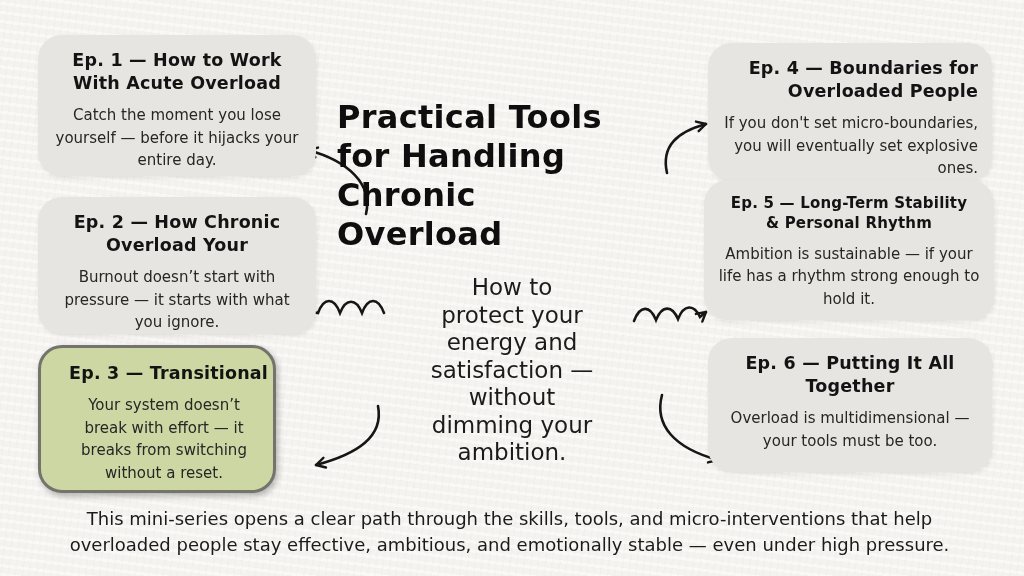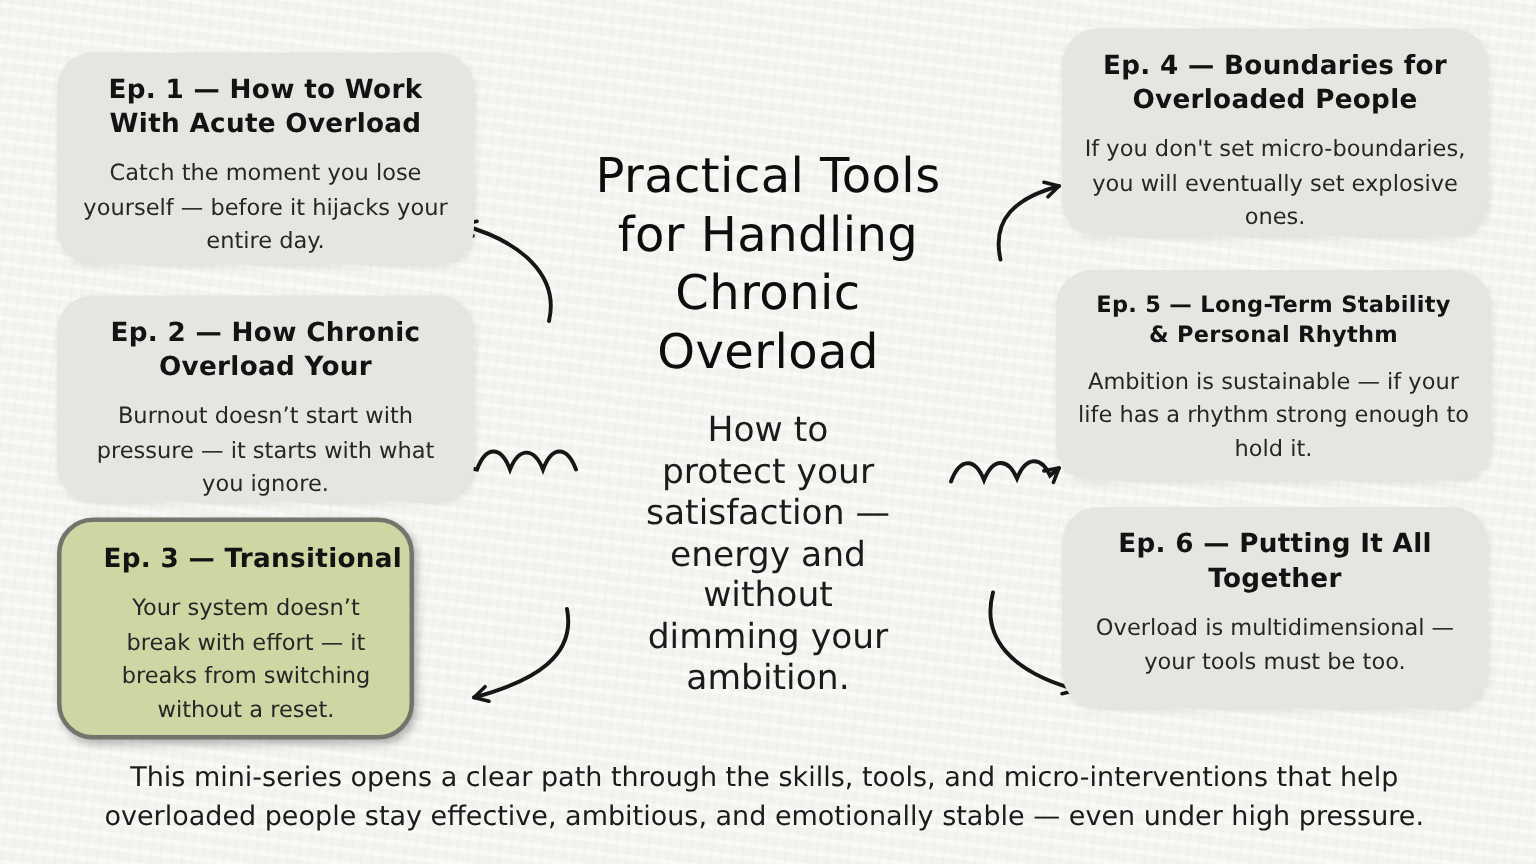--- a/index.html
+++ b/index.html
@@ -45,28 +45,27 @@
   .card-ep5 .card-title { font-size: 15px; }
   .card-body {
     margin-top: 9px;
     font-size: 15px;
     line-height: 1.5;
     color: #262626;
   }
   .card-ep1 { left: 38px;  top: 35px;  width: 278px; height: 141px; }
   .card-ep2 { left: 38px;  top: 197px; width: 278px; height: 137px; }
   .card-ep3 { left: 38px;  top: 345px; width: 238px; height: 148px; padding-left: 28px; }
-  .card-ep4 { left: 708px; top: 19px;  width: 284px; height: 138px; }
+  .card-ep4 { left: 708px; top: 43px;  width: 284px; height: 138px; text-align: right; }
   .card-ep5 { left: 704px; top: 180px; width: 290px; height: 140px; }
   .card-ep6 { left: 708px; top: 338px; width: 284px; height: 134px; }
 
   .center-title {
     position: absolute; left: 337px; top: 98px; width: 350px;
-    text-align: center;
-    font-weight: normal;
+    font-weight: bold;
     font-size: 32px;
     line-height: 39px;
     letter-spacing: 0.3px;
     color: #0e0e0e;
   }
   .center-title .line { display: block; white-space: nowrap; }
   .center-subtitle {
     position: absolute; left: 337px; top: 274px; width: 350px;
     text-align: center;
     font-size: 23px;
@@ -155,22 +154,22 @@
   <div class="center-title">
     <span class="line">Practical Tools</span>
     <span class="line">for Handling</span>
     <span class="line">Chronic</span>
     <span class="line">Overload</span>
   </div>
 
   <div class="center-subtitle">
     <span class="line">How to</span>
     <span class="line">protect your</span>
+    <span class="line">energy and</span>
     <span class="line">satisfaction —</span>
-    <span class="line">energy and</span>
     <span class="line">without</span>
     <span class="line">dimming your</span>
     <span class="line">ambition.</span>
   </div>
 
   <div class="footer-caption">
     <span class="line">This mini-series opens a clear path through the skills, tools, and micro-interventions that help</span>
     <span class="line">overloaded people stay effective, ambitious, and emotionally stable — even under high pressure.</span>
   </div>
 

